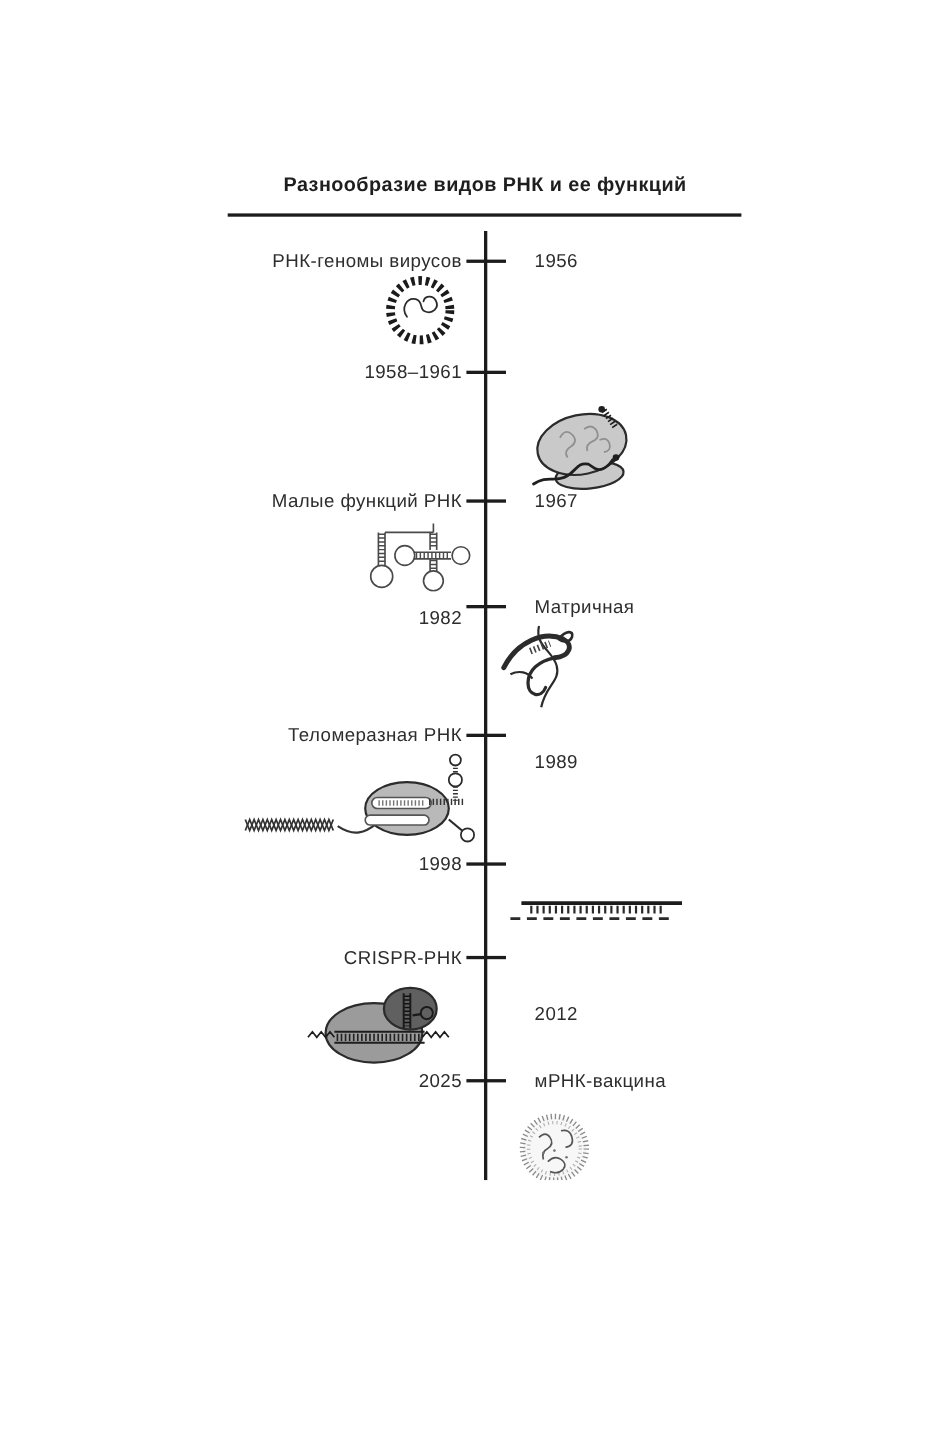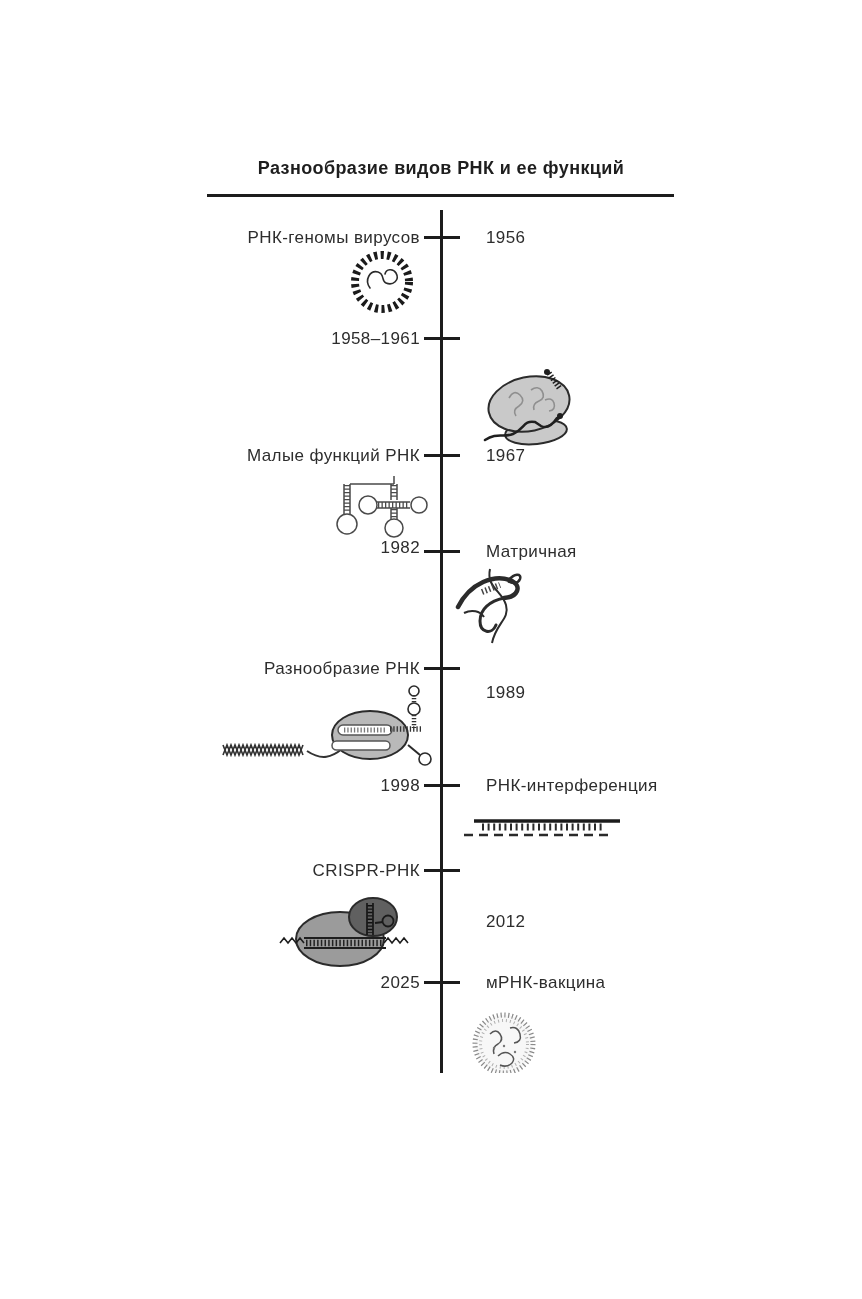--- a/index.html
+++ b/index.html
@@ -39,28 +39,27 @@
   <div class="tick" style="top:981px"></div>
 
   <div class="lbl left" style="top:224px">РНК-геномы вирусов</div>
   <div class="lbl right" style="top:224px">1956</div>
 
   <div class="lbl left" style="top:325px">1958–1961</div>
 
   <div class="lbl left" style="top:442px">Малые функций РНК</div>
   <div class="lbl right" style="top:442px">1967</div>
 
-  <div class="lbl left" style="top:534px">1982</div>
+  <div class="lbl left" style="top:548px">1982</div>
   <div class="lbl right" style="top:538px">Матричная</div>
 
-  <div class="lbl left" style="top:655px">Разнообразие РНК</div>
+  <div class="lbl left" style="top:655px">Теломеразная РНК</div>
   <div class="lbl right" style="top:679px">1989</div>
 
   <div class="lbl left" style="top:772px">1998</div>
-  <div class="lbl right" style="top:772px">РНК-интерференция</div>
 
   <div class="lbl left" style="top:857px">CRISPR-РНК</div>
   <div class="lbl right" style="top:908px">2012</div>
 
   <div class="lbl left" style="top:969px">2025</div>
   <div class="lbl right" style="top:969px">мРНК-вакцина</div>
 
   <svg class="icon" style="left:348px;top:248px" width="68" height="68" viewBox="0 0 68 68">
     <circle cx="34" cy="34" r="27" fill="none" stroke="#1b1b1b" stroke-width="8" stroke-dasharray="3.2 3.4"></circle>
     <circle cx="34" cy="34" r="22.5" fill="#ffffff" stroke="none"></circle>

